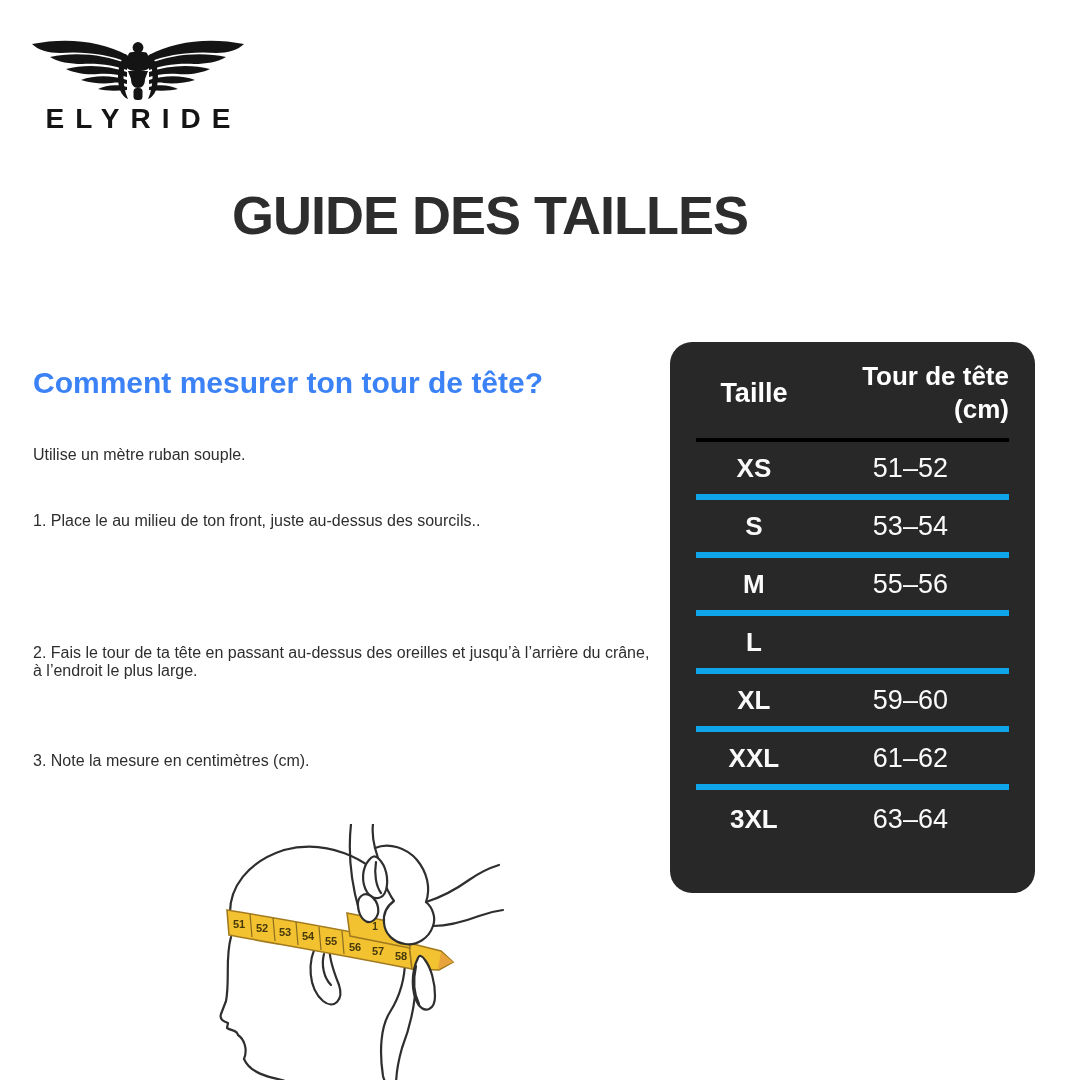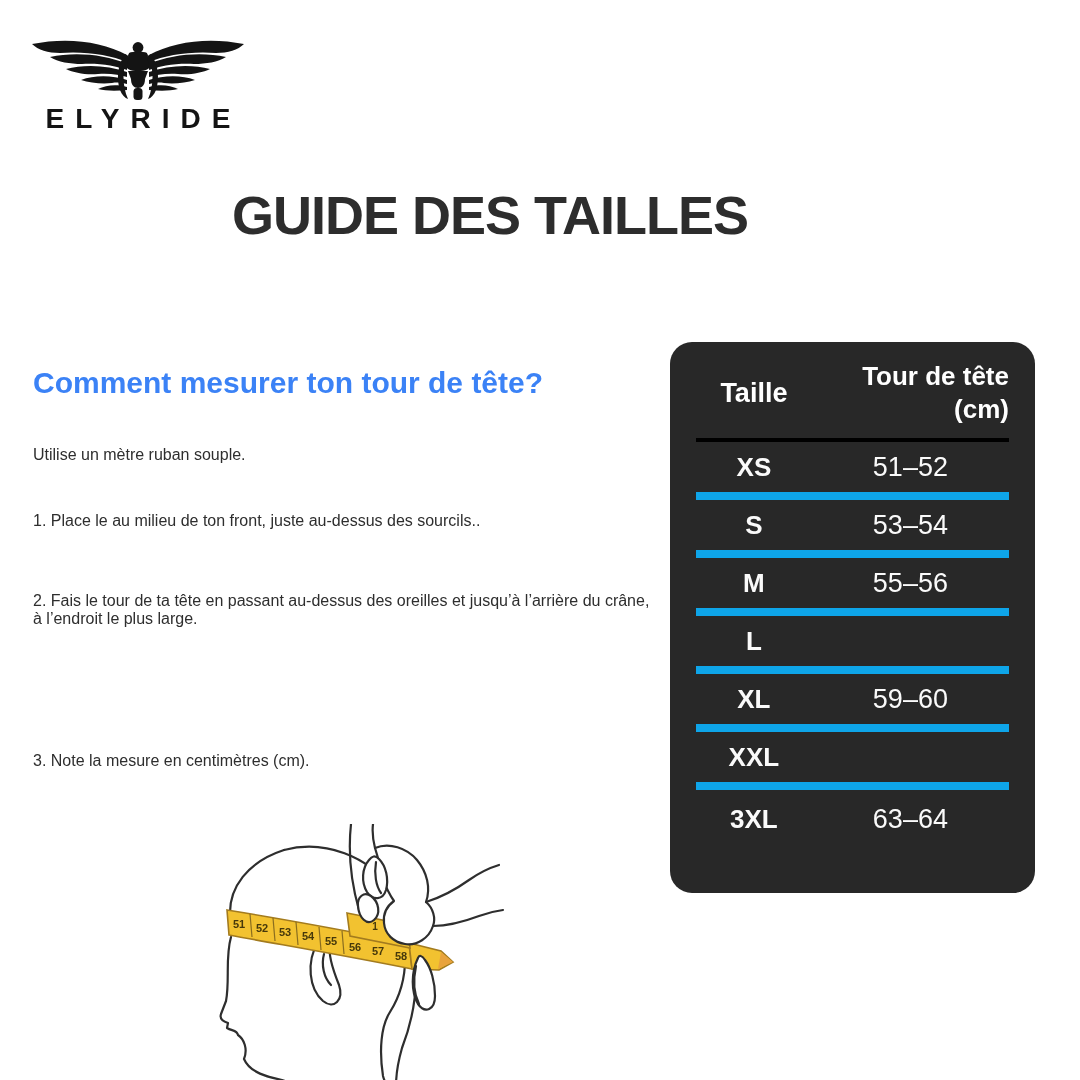--- a/index.html
+++ b/index.html
@@ -22,38 +22,38 @@
   .title {
     position:absolute; left:0; top:184px; width:980px; text-align:center;
     font-size:54px; font-weight:700; letter-spacing:-1px; color:#2d2d2d;
   }
 
   
   .howto { position:absolute; left:33px; top:366px; width:618px; }
   .howto h2 { font-size:30px; font-weight:700; color:#3b82f6; letter-spacing:0; }
   .p-intro { position:absolute; left:33px; top:446px; width:618px; }
   .p-step1 { position:absolute; left:33px; top:512px; width:618px; }
-  .p-step2 { position:absolute; left:33px; top:592px; width:625px; }
+  .p-step2 { position:absolute; left:33px; top:644px; width:625px; }
   .p-step3 { position:absolute; left:33px; top:752px; width:618px; }
 
   
   .size-table {
     position:absolute; left:670px; top:342px; width:365px; height:551px;
     background:#282828; border-radius:22px; padding:12px 26px 14px;
     color:#ffffff;
   }
   .st-header {
     display:grid; grid-template-columns:37% 63%; align-items:center;
     padding:6px 0 12px; border-bottom:4px solid #000000;
   }
   .st-header .h1 { text-align:center; font-size:27px; font-weight:700; }
   .st-header .h2 { text-align:right; font-size:26px; font-weight:700; line-height:33px; }
   .st-row {
     display:grid; grid-template-columns:37% 63%; align-items:center;
-    height:58px; border-bottom:8px solid #0ea5e9;
+    height:58px; border-bottom:6px solid #0ea5e9;
   }
   .st-row:last-child { border-bottom:none; }
   .st-row .sz { text-align:center; font-size:26px; font-weight:700; color:#fafafa; }
   .st-row .cm { text-align:center; font-size:27px; font-weight:500; color:#fafafa; }
 
   
   .illus { position:absolute; left:183px; top:824px; width:322px; height:256px; overflow:hidden; }
   .illus svg { display:block; }
   .illus text { font-family:"Liberation Sans", sans-serif; font-weight:600; }
 </style>
@@ -120,20 +120,21 @@
     </div>
     <div class="st-row">
       <div class="sz">L</div>
     </div>
     <div class="st-row">
       <div class="sz">XL</div>
       <div class="cm">59–60</div>
     </div>
     <div class="st-row">
       <div class="sz">XXL</div>
+      <div class="cm">61–62</div>
     </div>
     <div class="st-row">
       <div class="sz">3XL</div>
       <div class="cm">63–64</div>
     </div>
   </div>
 
   <div class="illus">
     <svg viewBox="0 0 322 262" width="322" height="262" aria-hidden="true">
       <g fill="none" stroke="#2e2e2e" stroke-width="2.2" stroke-linecap="round" stroke-linejoin="round">

